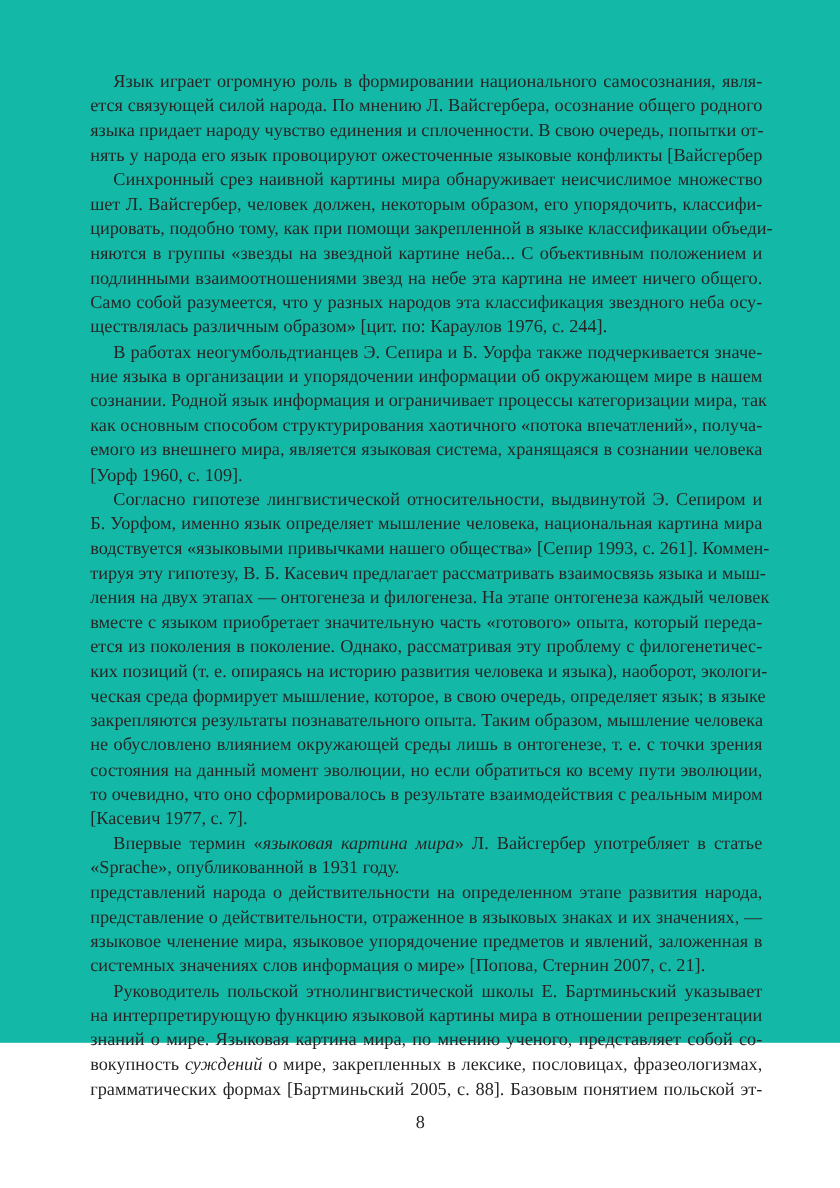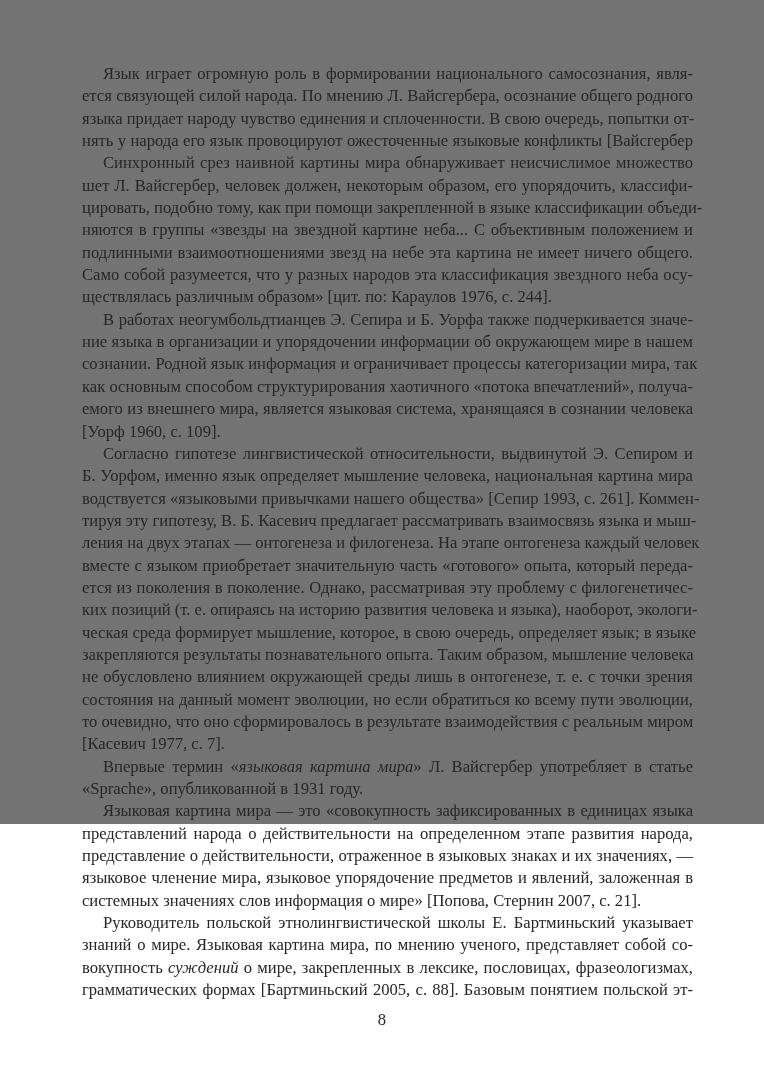--- a/index.html
+++ b/index.html
@@ -1,19 +1,19 @@
 <!DOCTYPE html>
 <html><head>
 <meta charset="utf-8">
 <style>
   html, body { margin: 0; padding: 0; background: #ffffff; }
   body { width: 764px; height: 1080px; position: relative; overflow: hidden; }
   .page {
-    position: absolute; left: 0; top: 0; width: 764px; height: 824px;
-    background: #737373;
+    position: absolute; left: 0; top: 0; width: 764px; height: 948px;
+    background: #14b8a6;
   }
   .text-block {
     position: absolute; left: 82px; top: 63px; width: 611px;
     font-family: "Liberation Serif", "DejaVu Serif", serif;
     font-size: 16.6px; line-height: 22.35px; color: #262626;
   }
   .para { margin: 0; }
   .line {
     display: block; white-space: nowrap; text-align: justify;
     text-align-last: justify; height: 22.35px; overflow: visible;
@@ -69,27 +69,27 @@
         <span class="line">не обусловлено влиянием окружающей среды лишь в онтогенезе, т. е. с точки зрения</span>
         <span class="line">состояния на данный момент эволюции, но если обратиться ко всему пути эволюции,</span>
         <span class="line">то очевидно, что оно сформировалось в результате взаимодействия с реальным миром</span>
         <span class="line last">[Касевич 1977, с. 7].</span>
       </div>
       <div class="para">
         <span class="line first">Впервые термин «<em>языковая картина мира</em>» Л. Вайсгербер употребляет в статье</span>
         <span class="line last">«Sprache», опубликованной в 1931 году.</span>
       </div>
       <div class="para">
-        <span class="line first">Языковая картина мира — это «совокупность зафиксированных в единицах языка</span>
         <span class="line">представлений народа о действительности на определенном этапе развития народа,</span>
         <span class="line">представление о действительности, отраженное в языковых знаках и их значениях, —</span>
         <span class="line">языковое членение мира, языковое упорядочение предметов и явлений, заложенная в</span>
         <span class="line last">системных значениях слов информация о мире» [Попова, Стернин 2007, с. 21].</span>
       </div>
       <div class="para">
         <span class="line first">Руководитель польской этнолингвистической школы Е. Бартминьский указывает</span>
+        <span class="line">на интерпретирующую функцию языковой картины мира в отношении репрезентации</span>
         <span class="line">знаний о мире. Языковая картина мира, по мнению ученого, представляет собой со-</span>
         <span class="line">вокупность <em>суждений</em> о мире, закрепленных в лексике, пословицах, фразеологизмах,</span>
         <span class="line">грамматических формах [Бартминьский 2005, с. 88]. Базовым понятием польской эт-</span>
       </div>
     </div>
   <div class="page-number">8</div>
 </div>
 
 </body></html>

